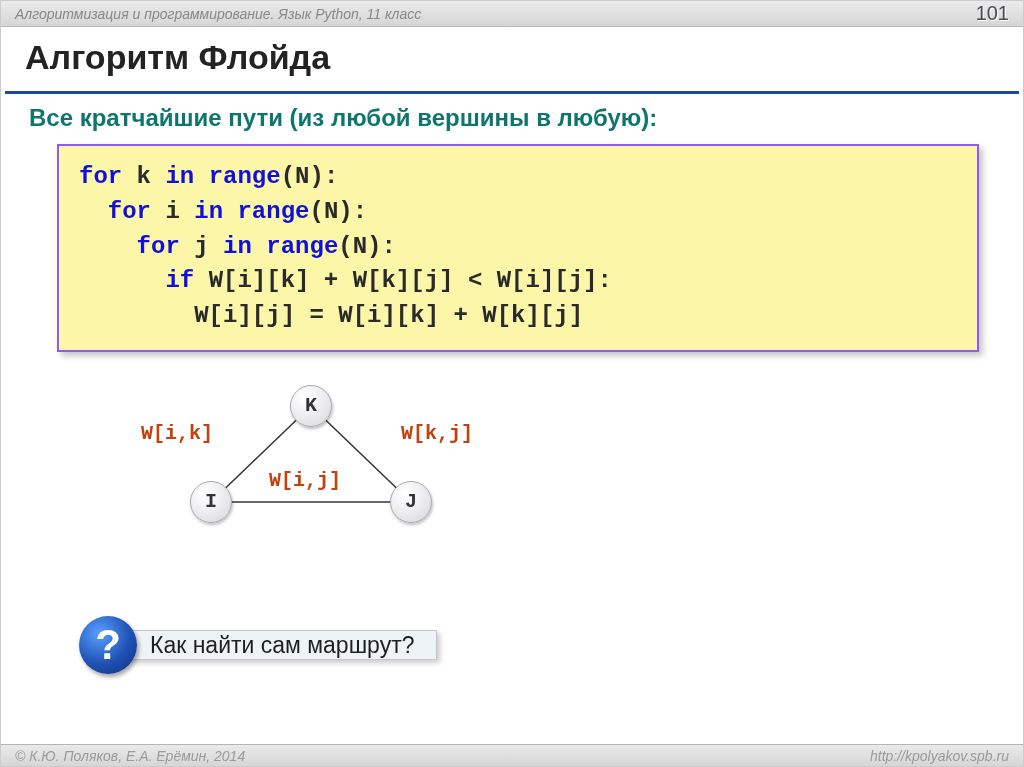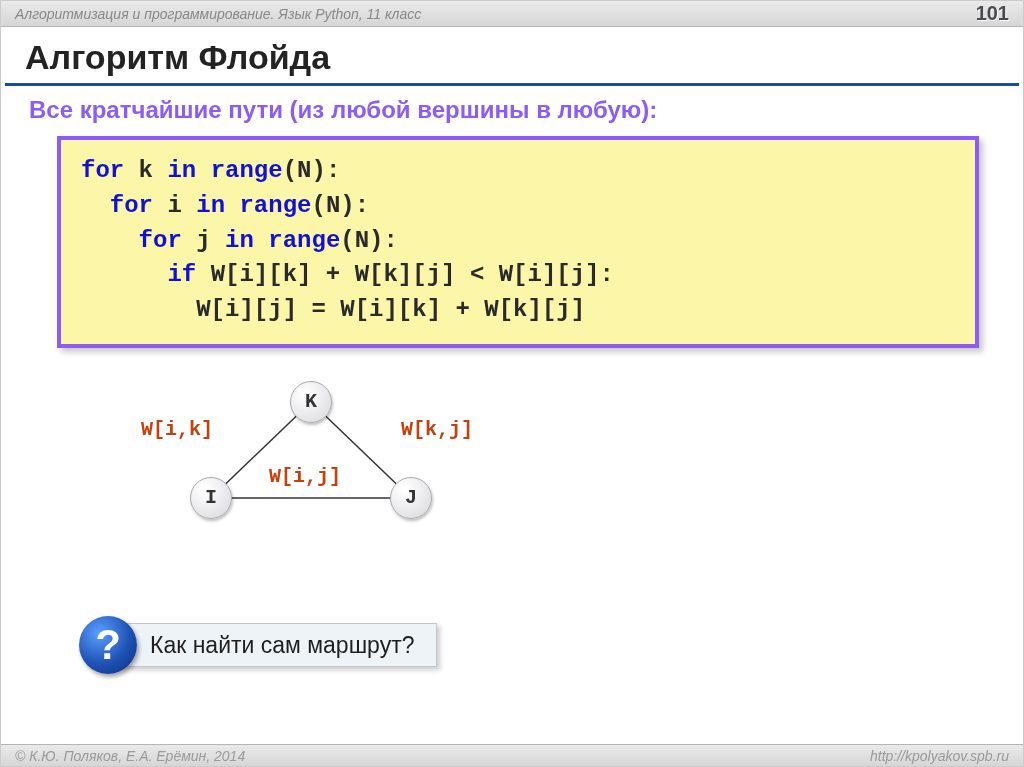--- a/index.html
+++ b/index.html
@@ -20,21 +20,21 @@
     display: flex;
     align-items: center;
     padding: 12px 14px;
     font-style: italic;
     color: #888;
     font-size: 14px;
   }
   .header .spacer { flex: 1; }
   .page-num {
     font-style: normal;
-    font-weight: 700;
+    font-weight: 400;
     color: #4a4a52;
     font-size: 20px;
     text-shadow: 1px 1px 0 #fff;
   }
 
   .footer {
     position: absolute;
     left: 0; right: 0; bottom: 0;
     height: 22px;
     background: linear-gradient(#eaeaea, #d6d6d6);
@@ -42,42 +42,42 @@
     display: flex;
     align-items: center;
     padding: 0 14px;
     font-style: italic;
     color: #9a9a9a;
     font-size: 14px;
   }
   .footer .spacer { flex: 1; }
 
   .title {
-    padding: 10px 24px 6px 24px;
+    padding: 10px 24px 14px 24px;
     font-size: 34px;
     font-weight: 700;
     color: #232323;
   }
   .title-rule {
     height: 3px;
     background: #1f4aa3;
     margin: 0 4px 6px 4px;
   }
 
   .subtitle {
     padding: 4px 24px 12px 28px;
-    color: #8b5cf6;
+    color: #0f766e;
     font-size: 24px;
     font-weight: 700;
   }
 
   .codebox {
     margin: 0 44px 8px 56px;
     background: #fbf6a8;
-    border: 4px solid #8b5cf6;
+    border: 2px solid #8b5cf6;
     box-shadow: 4px 4px 6px rgba(0,0,0,.22);
     padding: 14px 20px 16px 20px;
     font-family: "Courier New", Courier, monospace;
     font-size: 24px;
     line-height: 1.45;
     font-weight: 700;
     color: #2a2a2a;
     white-space: pre;
   }
   .kw { color: #1010d8; font-weight: 700; }
@@ -130,21 +130,21 @@
     display: flex;
     align-items: center;
     justify-content: center;
     box-shadow: 2px 3px 4px rgba(0,0,0,.35);
     z-index: 2;
     position: relative;
   }
   .qbox {
     background: #eef3f7;
     border: 1px solid #c6c6c9;
-    height: 44px;
+    height: 30px;
     display: flex;
     align-items: center;
     padding: 0 22px 0 34px;
     margin-left: -22px;
     font-size: 23px;
     color: #1f1f1f;
     box-shadow: 3px 3px 5px rgba(0,0,0,.20);
   }
 
   

